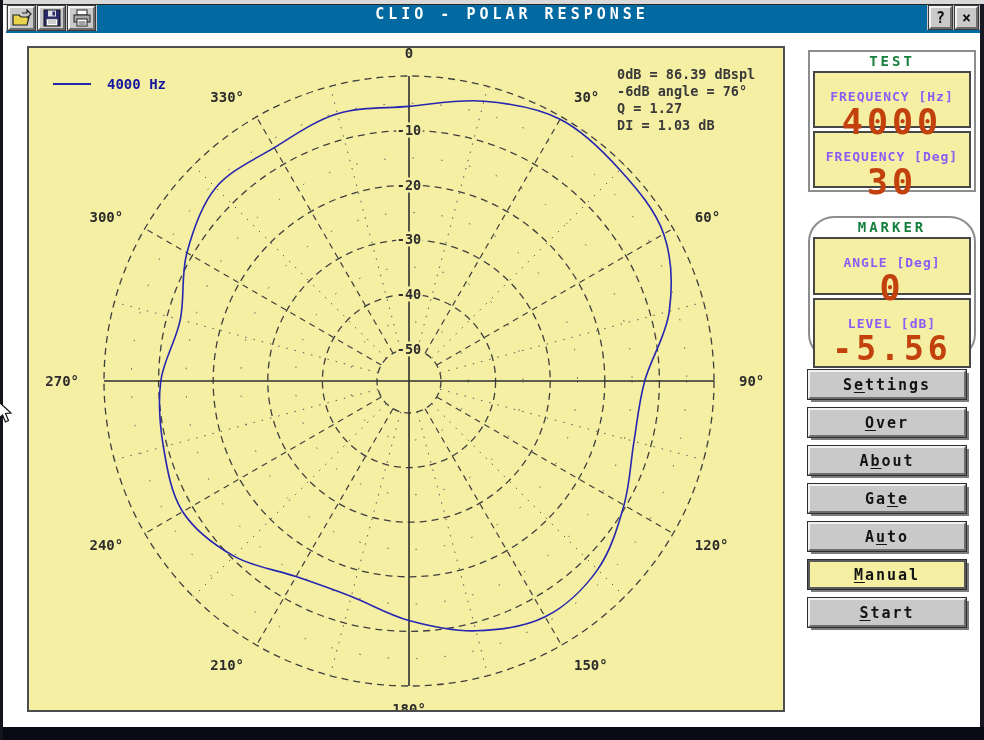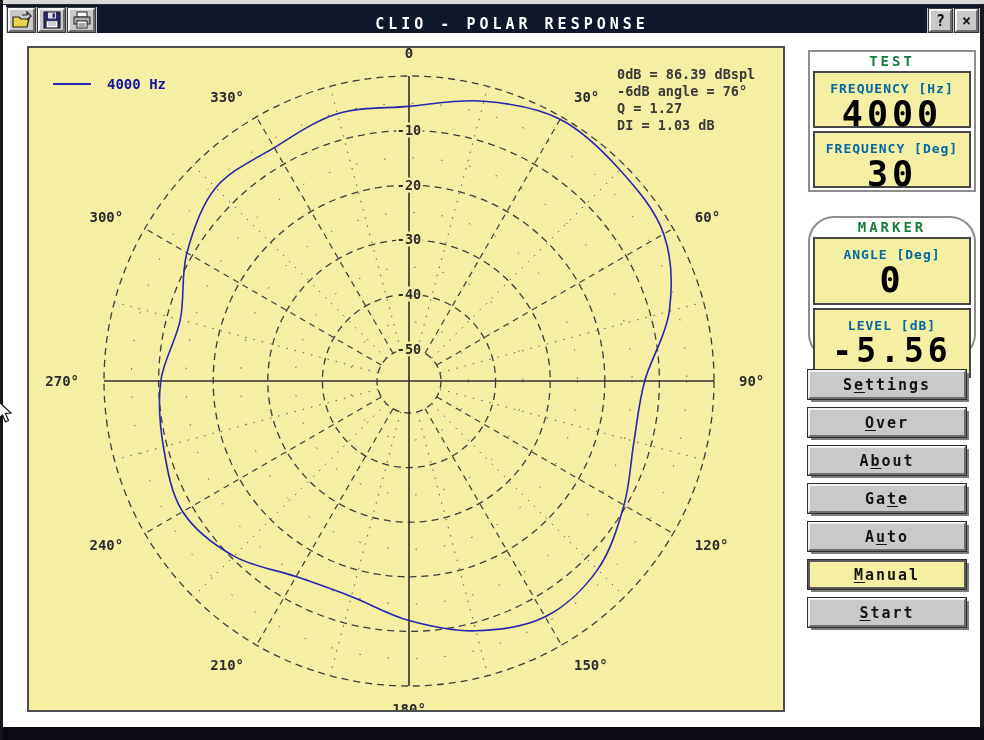--- a/index.html
+++ b/index.html
@@ -2,33 +2,33 @@
 <html><head>
 <meta charset="utf-8">
 <style>
   html,body{margin:0;padding:0;}
   body{width:984px;height:740px;background:#ffffff;font-family:"DejaVu Sans Mono",monospace;position:relative;overflow:hidden;}
   .app{position:absolute;inset:0;background:#ffffff;border-left:3px solid #14141c;border-right:0;box-sizing:border-box;}
   .edge-top{position:absolute;left:0;top:0;width:984px;height:4px;background:#d9d9d9;border-bottom:1px solid #2a2a2a;}
   .edge-bottom{position:absolute;left:0;top:727px;width:984px;height:13px;background:#0a0a16;}
   .edge-right{position:absolute;left:977px;top:4px;width:7px;height:723px;background:#181822;}
   
-  .titlebar{position:absolute;left:3px;top:5px;width:974px;height:28px;display:flex;align-items:flex-end;background:#0f172a;}
+  .titlebar{position:absolute;left:3px;top:5px;width:974px;height:28px;display:flex;align-items:flex-start;background:#0369a1;}
   .tb-left,.tb-right{background:#c6c6c6;display:flex;align-items:center;gap:3px;padding:1px 2px;}
   .tb-title{flex:1;color:#ffffff;font-weight:bold;font-size:15px;letter-spacing:4px;display:flex;align-items:center;justify-content:center;}
   .toolbtn{width:27px;height:24px;background:#c9c9c9;border-top:2px solid #f4f4f4;border-left:2px solid #f4f4f4;border-right:2px solid #6d6d6d;border-bottom:2px solid #6d6d6d;outline:1px solid #3a3a3a;box-sizing:border-box;display:flex;align-items:center;justify-content:center;}
   .sysbtn{width:23px;height:23px;background:#c9c9c9;border-top:2px solid #f4f4f4;border-left:2px solid #f4f4f4;border-right:2px solid #6d6d6d;border-bottom:2px solid #6d6d6d;outline:1px solid #3a3a3a;box-sizing:border-box;font-weight:bold;font-size:15px;color:#111;display:flex;align-items:center;justify-content:center;}
   
   .chart-panel{position:absolute;left:24px;top:46px;width:758px;height:666px;background:#f4efa3;border:2px solid #4e4e4e;box-sizing:border-box;}
   
   .group{position:absolute;left:805px;width:168px;background:#ffffff;border:2px solid #8d8d8d;box-sizing:border-box;}
   .group-title{text-align:center;font-weight:bold;font-size:14px;letter-spacing:3px;color:#15803d;padding-top:1px;}
   .lcd{margin:2px 3px 3px 3px;background:#f4efa3;border:2px solid #474747;box-sizing:border-box;text-align:center;}
-  .lcd-label{font-size:13px;font-weight:bold;color:#0369a1;letter-spacing:1px;padding-top:8px;}
-  .lcd-value{font-size:35px;font-weight:bold;color:#000000;letter-spacing:4px;line-height:1.0;padding:1px 0 3px 0;}
+  .lcd-label{font-size:13px;font-weight:bold;color:#8b5cf6;letter-spacing:1px;padding-top:16px;}
+  .lcd-value{font-size:35px;font-weight:bold;color:#c2410c;letter-spacing:4px;line-height:1.0;padding:1px 0 3px 0;}
   .lcd-value.small{font-size:33px;}
   #button-stack{position:absolute;left:805px;top:370px;width:158px;}
   .btn95{position:relative;height:29px;margin-bottom:9px;background:#c9c9c9;border-top:2px solid #f2f2f2;border-left:2px solid #f2f2f2;border-right:2px solid #6e6e6e;border-bottom:2px solid #6e6e6e;outline:1px solid #2d2d2d;box-shadow:3px 3px 0 #7c7c7c;box-sizing:border-box;display:flex;align-items:center;justify-content:center;font-size:15px;font-weight:bold;color:#141414;letter-spacing:2px;cursor:default;}
   .btn95.active{background:#f4efa3;border-top:2px solid #5a5a5a;border-left:2px solid #5a5a5a;border-right:2px solid #5a5a5a;border-bottom:2px solid #5a5a5a;}
   .btn95 u{text-decoration:underline;text-underline-offset:2px;}
   .file-value{margin:2px 6px 4px 6px;background:#f4efa3;border:1px solid #6e6e6e;text-align:center;font-size:15px;font-weight:bold;color:#1515a0;letter-spacing:2px;padding:2px 0;}
   
   .cursor{position:absolute;left:-6px;top:400px;z-index:50;}
   svg text{font-family:"DejaVu Sans Mono",monospace;}
 </style>
@@ -157,21 +157,21 @@
       <div class="lcd-value">4000</div>
     </div>
     <div class="lcd" style="height:57px;">
       <div class="lcd-label">FREQUENCY [Deg]</div>
       <div class="lcd-value">30</div>
     </div>
   </div>
 
   <div class="group" style="top:216px;height:144px;border-radius:26px;">
     <div class="group-title">MARKER</div>
-    <div class="lcd" style="height:68px;">
+    <div class="lcd" style="height:58px;">
       <div class="lcd-label">ANGLE [Deg]</div>
       <div class="lcd-value">0</div>
     </div>
     <div class="lcd" style="height:70px;">
       <div class="lcd-label">LEVEL [dB]</div>
       <div class="lcd-value small">-5.56</div>
     </div>
   </div>
 
   <div id="button-stack">

